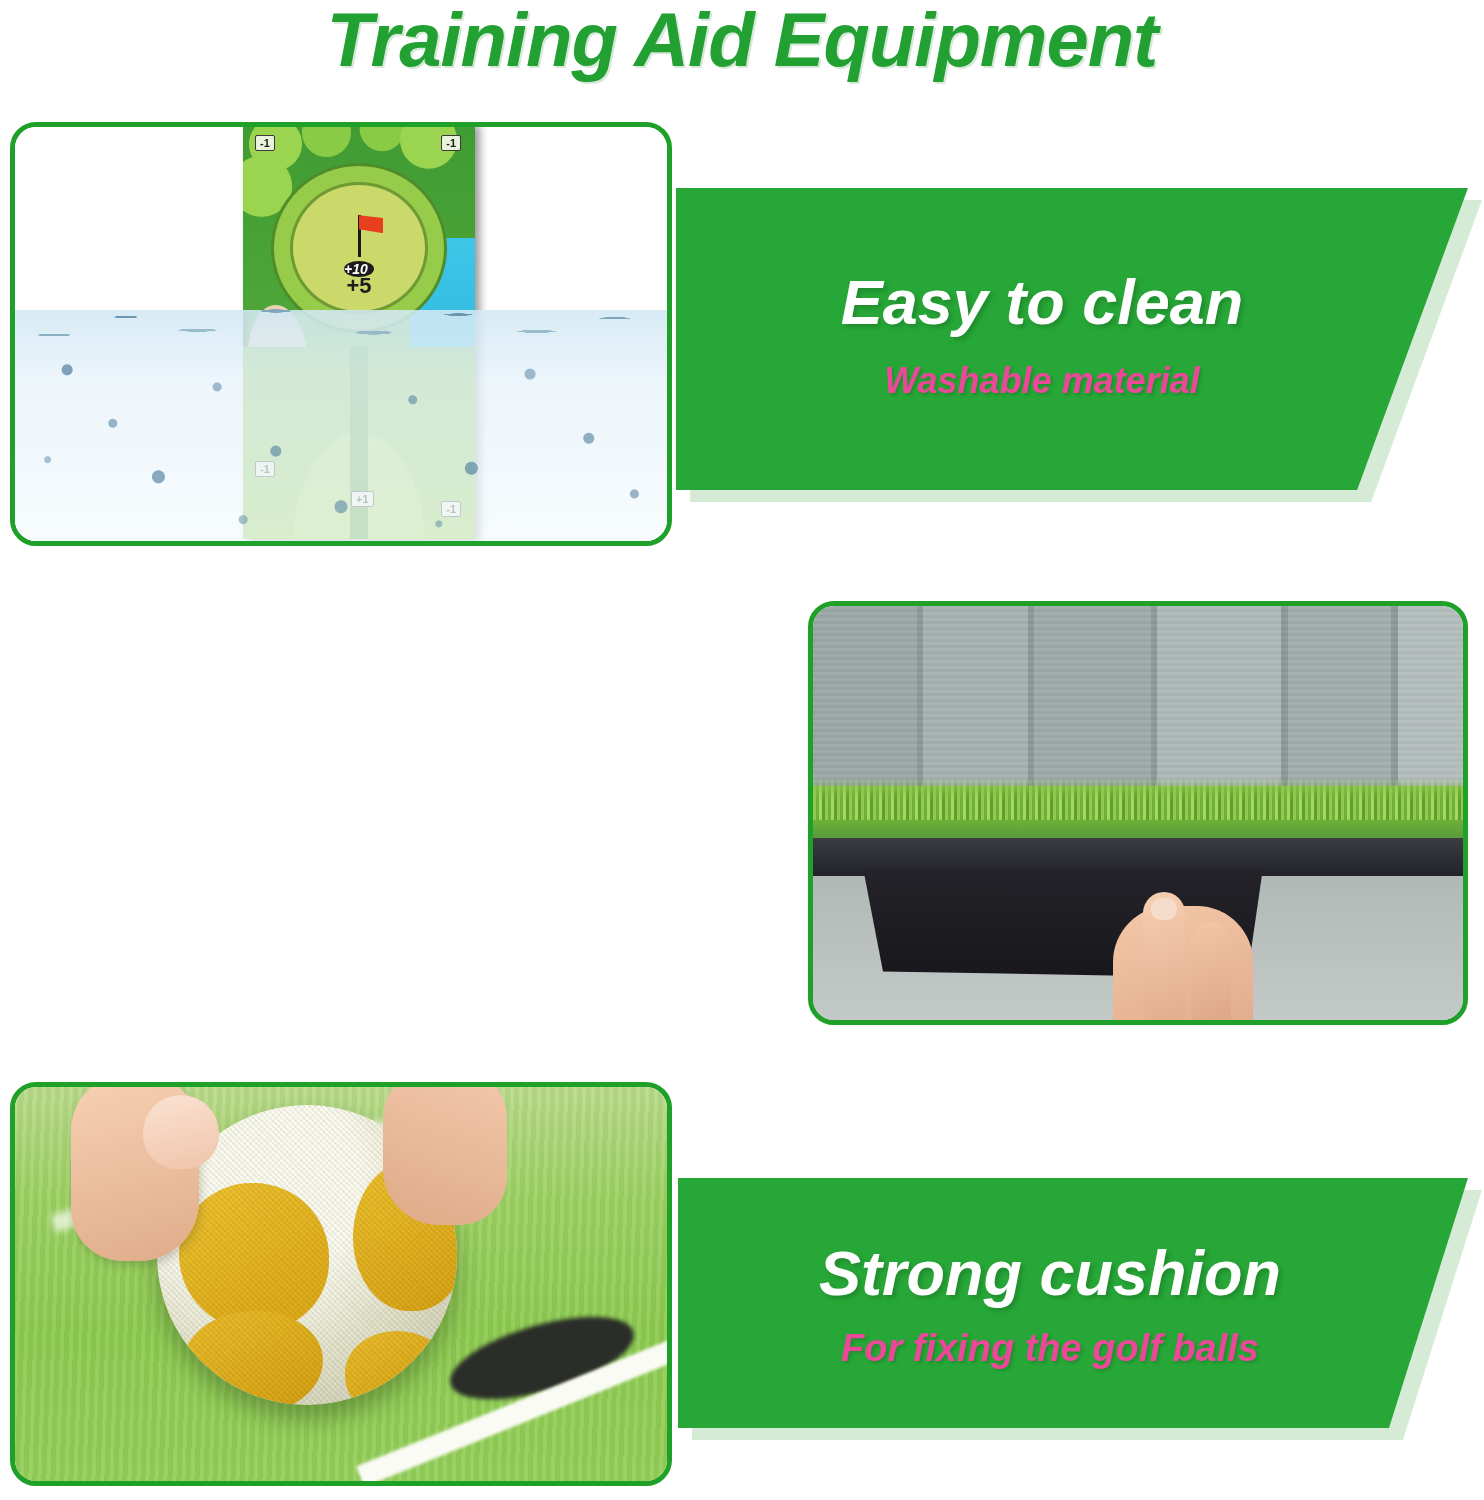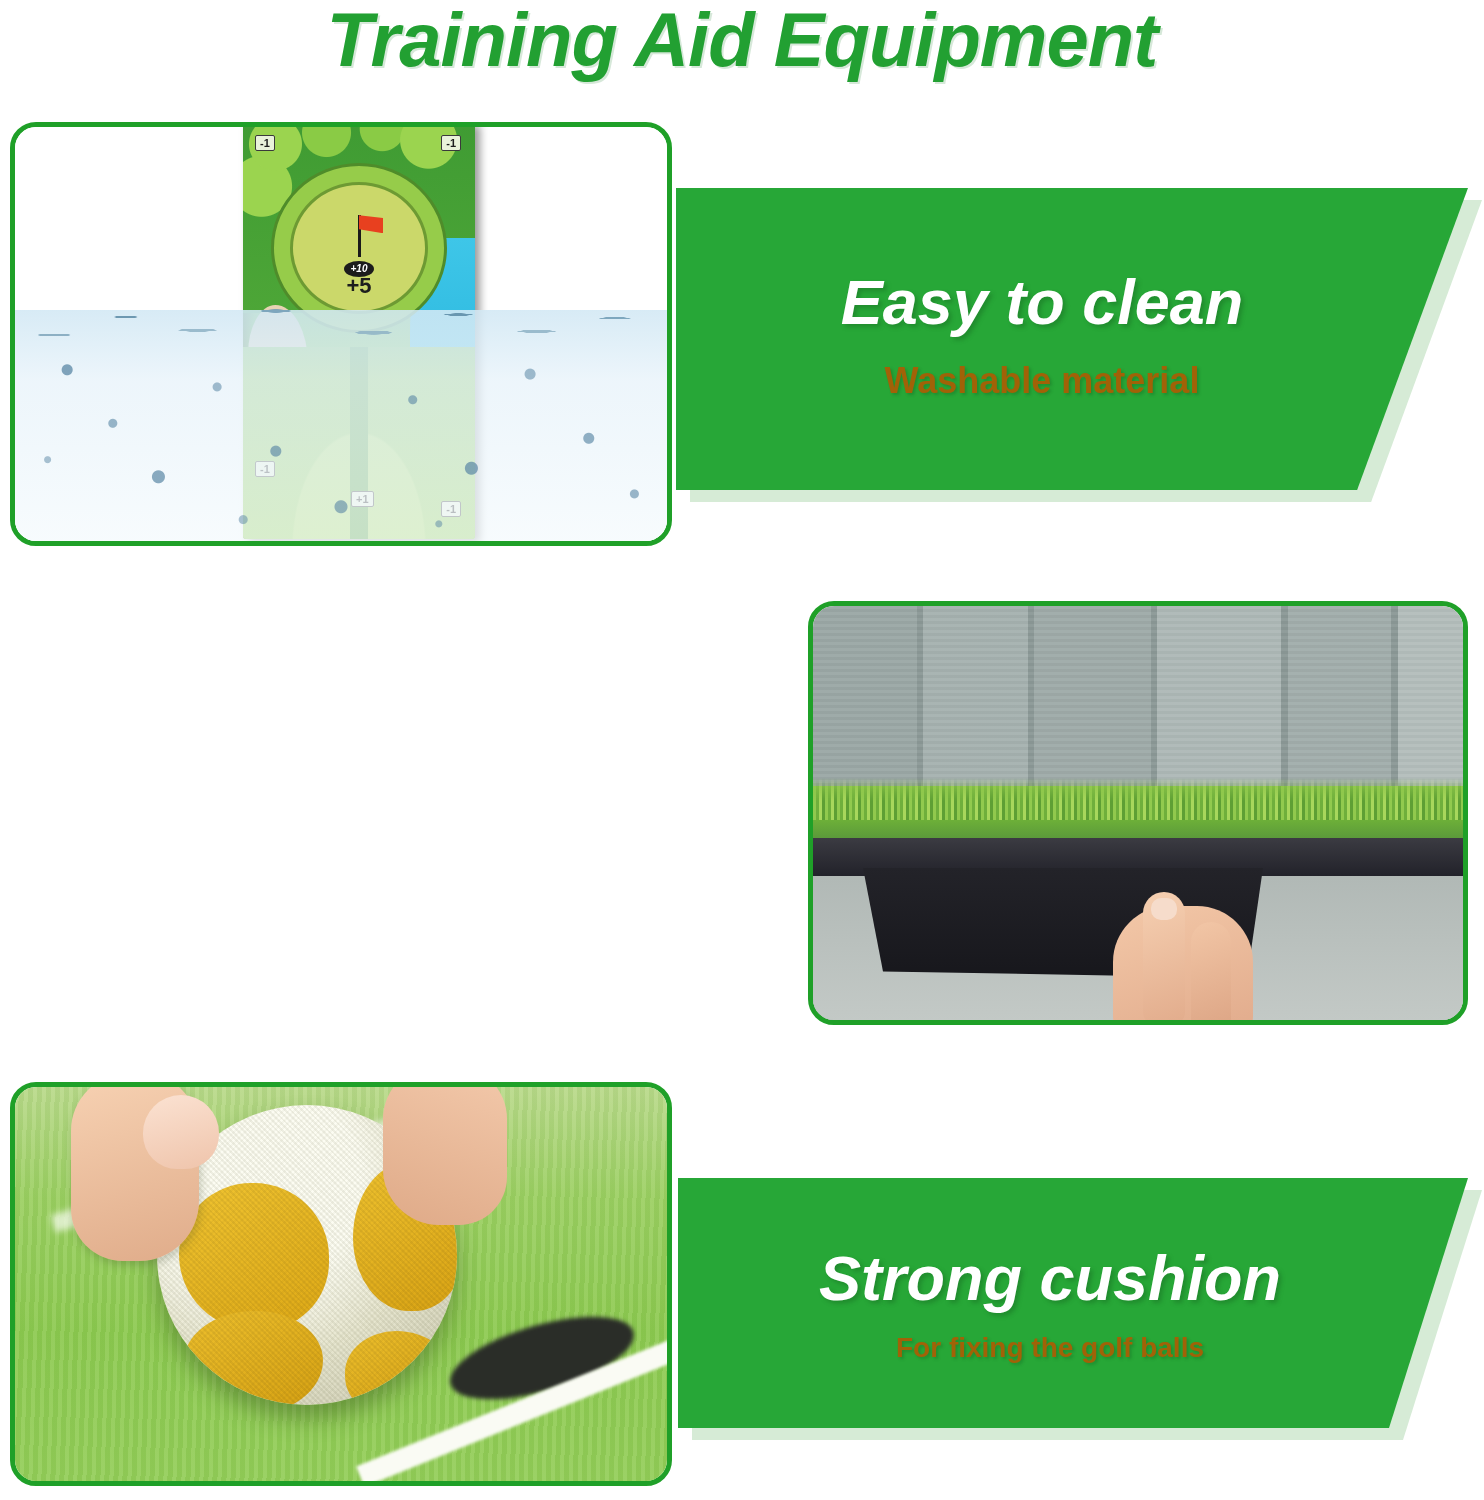--- a/index.html
+++ b/index.html
@@ -89,22 +89,22 @@
     border-radius:50%;
     background:#CBD86A;
     border:3px solid #6D9A33;
   }
   .p1-hole {
     position:absolute; left:50%; top:60%; width:30px; height:16px;
     margin-left:-15px; background:#1C1C1C; border-radius:50%;
   }
   .p1-hole-label {
     position:absolute; left:50%; top:60%; margin-left:-15px; width:30px; height:20px;
-    line-height:16px; text-align:center;
-    color:#fff; font-size:10px; font-weight:bold; font-style:italic;
+    line-height:16px; text-align:left;
+    color:#fff; font-size:14px; font-weight:bold; font-style:italic;
   }
   .p1-pole {
     position:absolute; left:50%; top:24%; width:3px; height:42px;
     margin-left:-1px; background:#1A1A1A;
   }
   .p1-flag {
     position:absolute; left:50%; top:24%; width:24px; height:18px;
     background:#E8401F; clip-path: polygon(0 0, 100% 16%, 100% 100%, 0 78%);
   }
   .p1-plus5 {
@@ -321,22 +321,23 @@
   .banner .headline {
     color: #ffffff;
     font-weight: bold;
     font-style: italic;
     font-size: 63px;
     letter-spacing: 0px;
     text-shadow: 3px 3px 4px rgba(20,90,30,0.35);
     white-space: nowrap;
   }
   .banner .sub {
-    color: #a16207;
+    color: #ec4899;
     font-weight: bold;
+    font-style: italic;
     font-size: 36px;
     margin-top: 22px;
     text-shadow: 2px 2px 3px rgba(20,90,30,0.32);
     white-space: nowrap;
   }
 
   
   #banner-1 { left: 676px; top: 188px; width: 792px; height: 302px; }
   #banner-1 .shadow {
     transform: translate(14px, 12px);
@@ -358,21 +359,21 @@
 
   
   #banner-3 { left: 678px; top: 1178px; width: 790px; height: 250px; }
   #banner-3 .shadow {
     transform: translate(14px, 12px);
     clip-path: polygon(0 0, 100% 0, 90% 100%, 0 100%);
   }
   #banner-3 .body { clip-path: polygon(0 0, 100% 0, 90% 100%, 0 100%); }
   #banner-3 .text-wrap { padding-right: 46px; }
   #banner-3 .headline { font-size: 63px; }
-  #banner-3 .sub { font-size: 28px; margin-top: 18px; }
+  #banner-3 .sub { font-size: 38px; margin-top: 18px; }
 </style>
 </head>
 <body>
 
 <div id="page">
 
   <div class="page-title">Training Aid Equipment</div>
 
   <div class="photo" id="photo-1">
     <div class="photo-inner">

